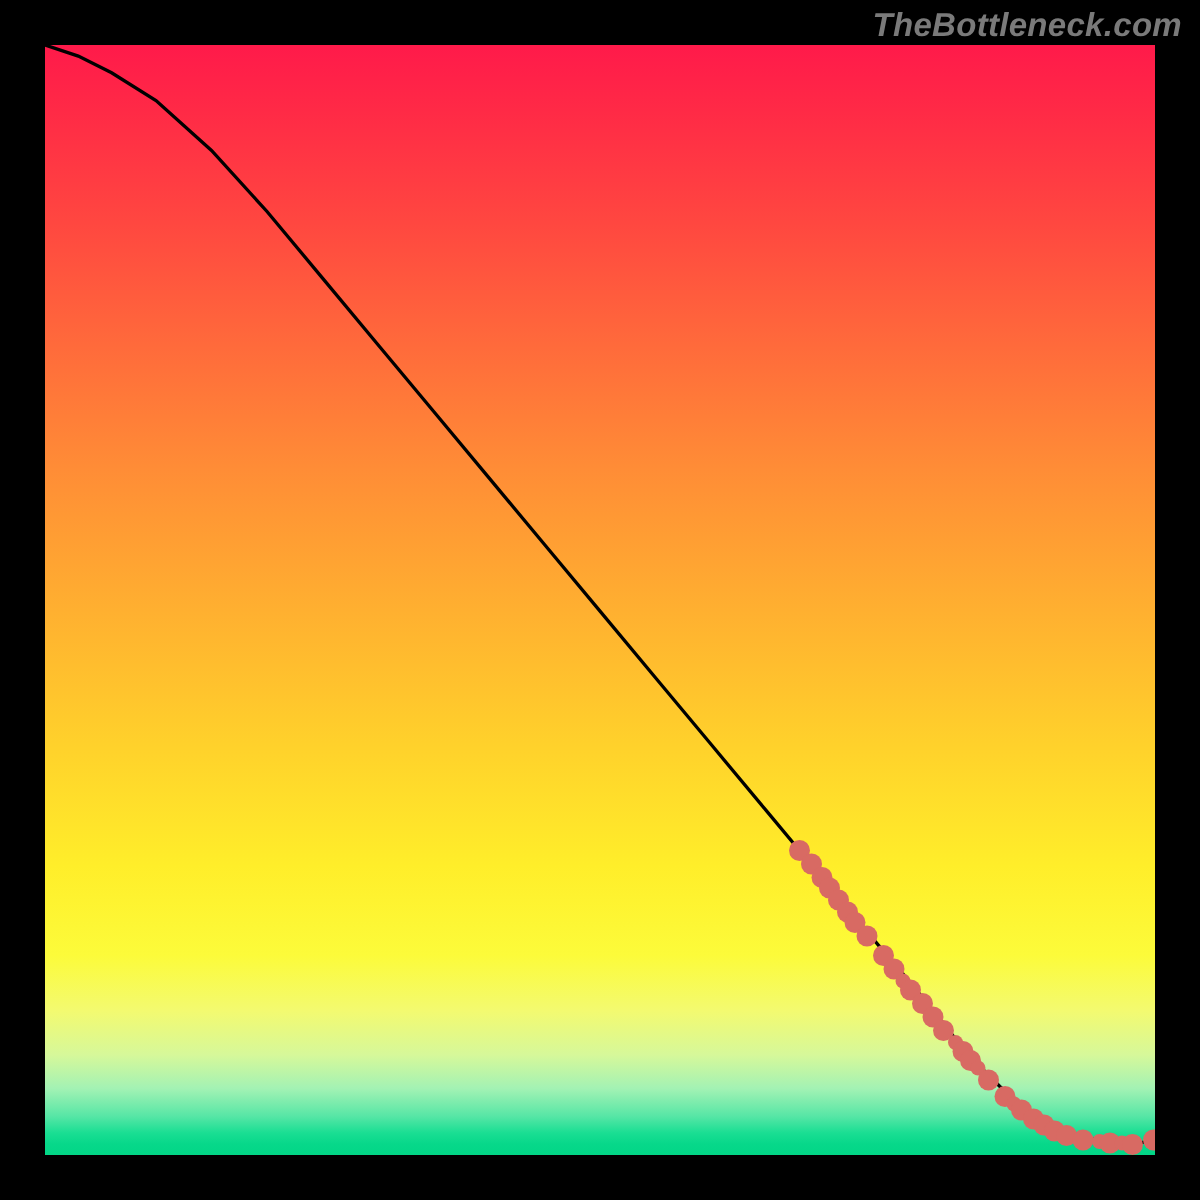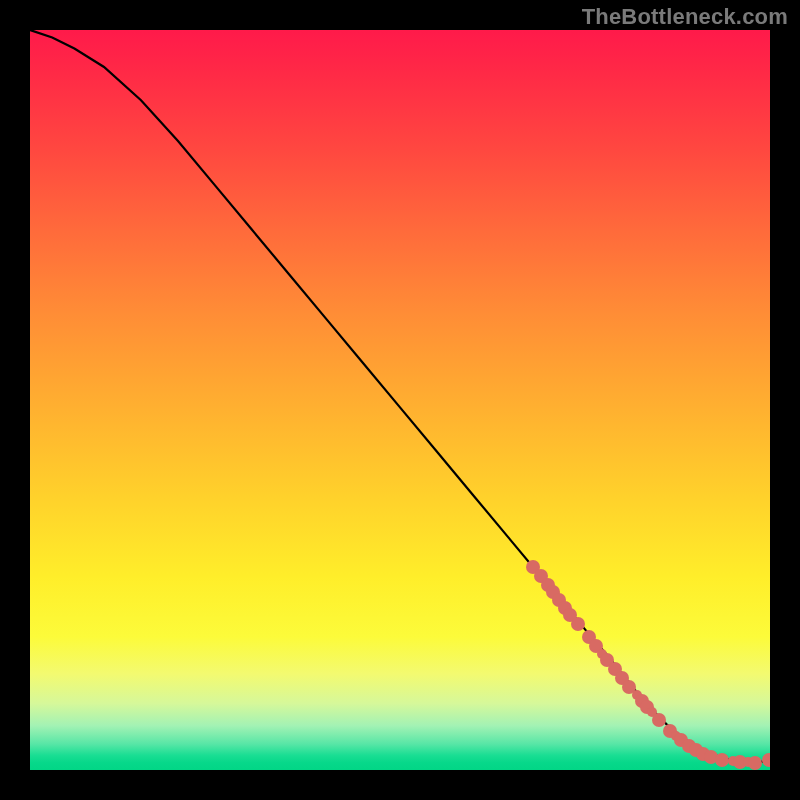--- a/index.html
+++ b/index.html
@@ -9,20 +9,21 @@
     height: 800px;
     background: #000;
     overflow: hidden;
     font-family: Arial, Helvetica, sans-serif;
   }
   .stage {
     position: relative;
     width: 800px;
     height: 800px;
     background: #000;
+    font-style: italic;
   }
   .plot-area {
     position: absolute;
     left: 30px;
     top: 30px;
     width: 740px;
     height: 740px;
     overflow: hidden;
   }
   .gradient-bg {

